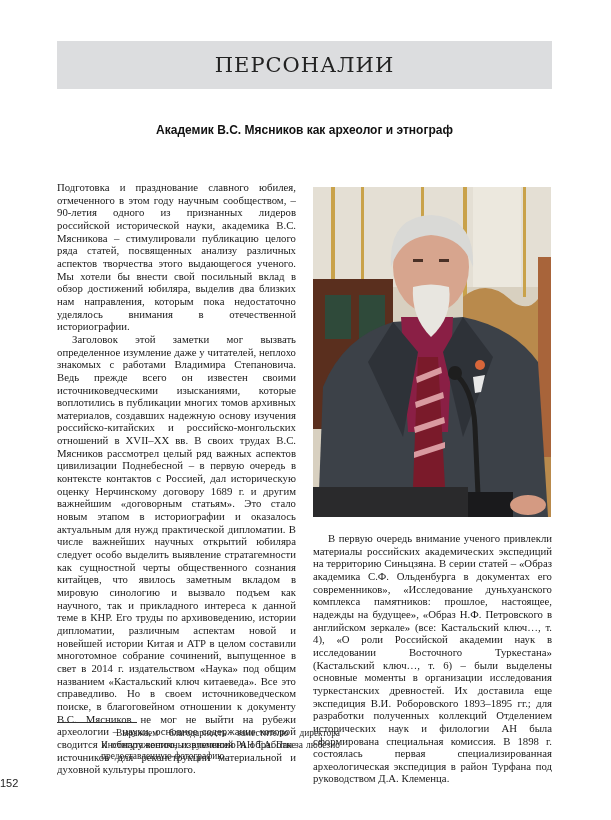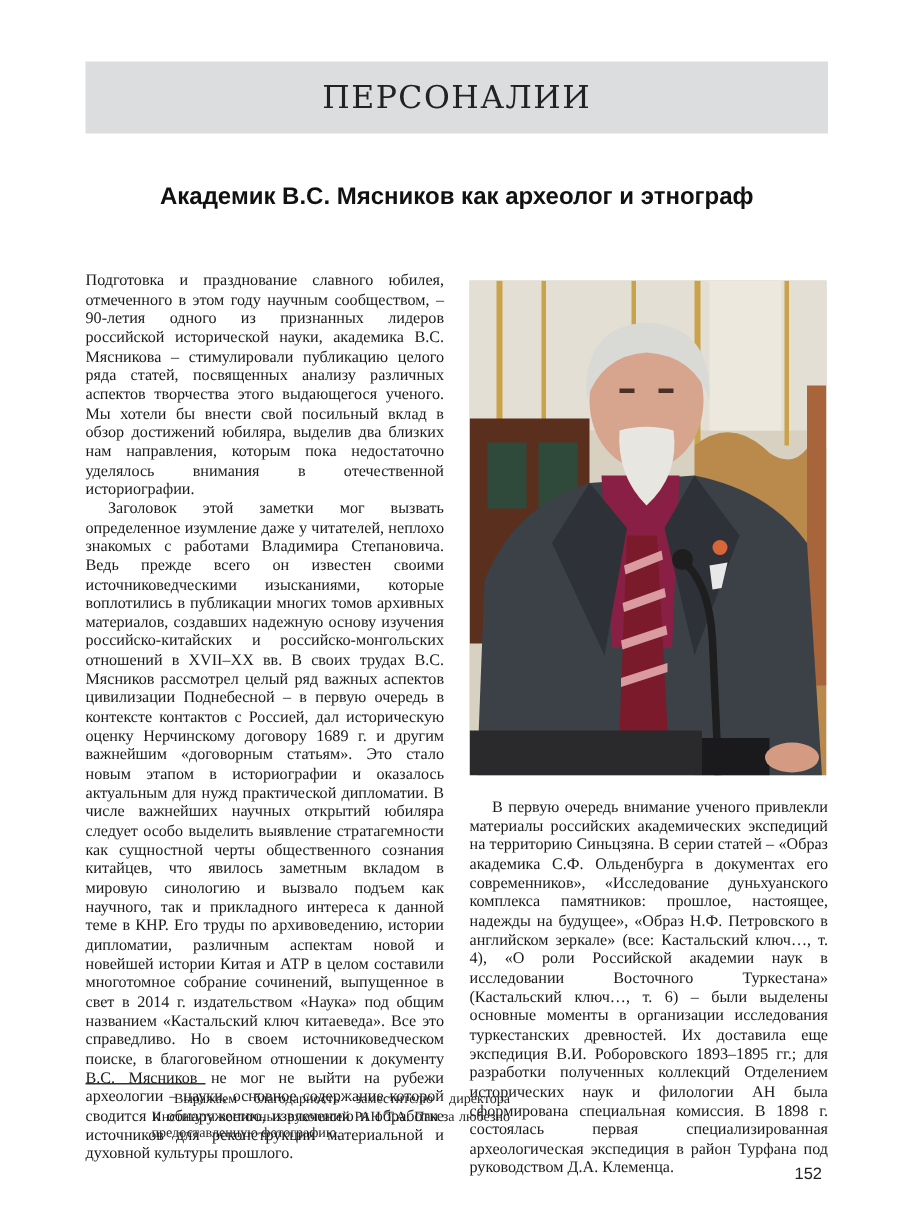--- a/index.html
+++ b/index.html
@@ -8,21 +8,21 @@
     position: absolute; left: 57px; top: 41px; width: 495px; height: 48px;
     background: #dcdddf;
     display: flex; align-items: center; justify-content: center;
   }
   .banner-title {
     font-family: "DejaVu Serif", serif;
     font-size: 21px; letter-spacing: 1px; color: #222;
   }
   .article-title {
     position: absolute; left: 57px; top: 123px; width: 495px; text-align: center;
-    font-family: "Liberation Sans", sans-serif; font-weight: bold; font-size: 16px; color: #111;
+    font-family: "Liberation Sans", sans-serif; font-weight: bold; font-size: 12px; color: #111;
   }
   .col {
     position: absolute;
     font-family: Liberation Serif, serif;
     font-size: 10.75px; line-height: 12.65px;
     text-align: justify; hyphens: auto; color: #1a1a1a;
   }
   .col p { margin: 0; text-indent: 0; }
   .col p.indent { text-indent: 15px; }
   .col-left { left: 57px; top: 181px; width: 239px; }
@@ -31,21 +31,21 @@
     position: absolute; left: 57px; top: 722px; width: 80px; height: 0;
     border-top: 1px solid #333;
   }
   .footnote {
     position: absolute; left: 57px; top: 728px; width: 239px;
     font-family: "Liberation Serif", serif; font-size: 9.4px; line-height: 11.6px;
     text-align: justify; color: #222; margin-left: 44px;
   }
   .footnote p { margin: 0; text-indent: 15px; }
   .page-num {
-    position: absolute; left: 0; width: 548px; top: 777px; text-align: right;
+    position: absolute; left: 0; width: 548px; top: 777px; text-align: left;
     font-family: "Liberation Sans", sans-serif; font-size: 11px; color: #222;
   }
   
   .photo {
     position: absolute; left: 313px; top: 187px; width: 238px; height: 330px;
     overflow: hidden; background: #d9d2c4;
   }
   .photo svg { display: block; width: 100%; height: 100%; }
 </style>
 </head>

